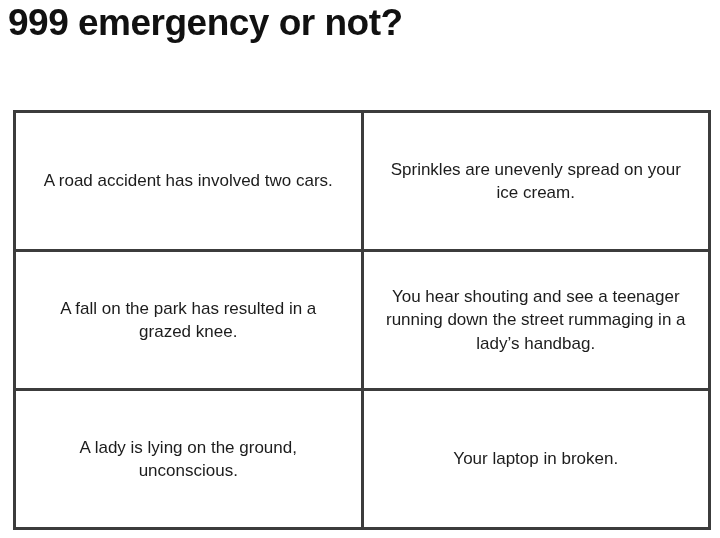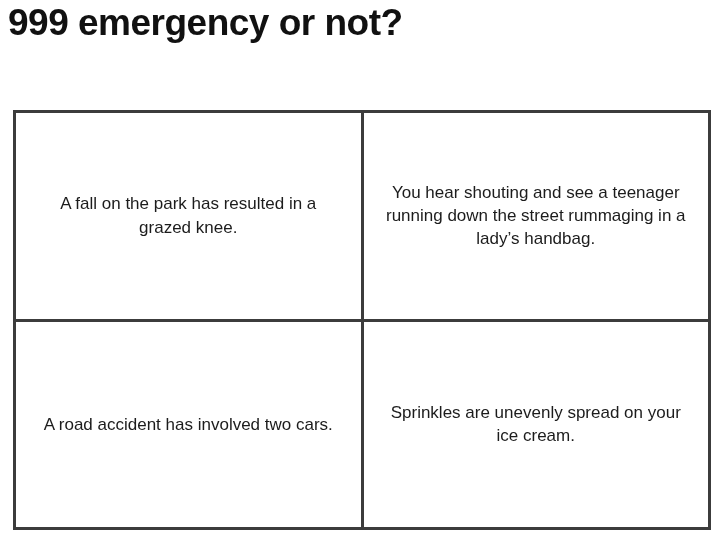--- a/index.html
+++ b/index.html
@@ -51,23 +51,27 @@
 </head>
 <body>
 
 <div class="page">
 
   <h1 class="page-title">999 emergency or not?</h1>
 
   <table class="scenario-table">
     <tbody>
       <tr>
+        <td>A road accident has involved two cars.</td>
+        <td>Sprinkles are unevenly spread on your ice cream.</td>
+      </tr>
+      <tr>
         <td>A fall on the park has resulted in a grazed knee.</td>
         <td>You hear shouting and see a teenager running down the street rummaging in a lady’s handbag.</td>
       </tr>
       <tr>
-        <td>A road accident has involved two cars.</td>
-        <td>Sprinkles are unevenly spread on your ice cream.</td>
+        <td>A lady is lying on the ground, unconscious.</td>
+        <td>Your laptop in broken.</td>
       </tr>
     </tbody>
   </table>
 
 </div>
 
 </body></html>

